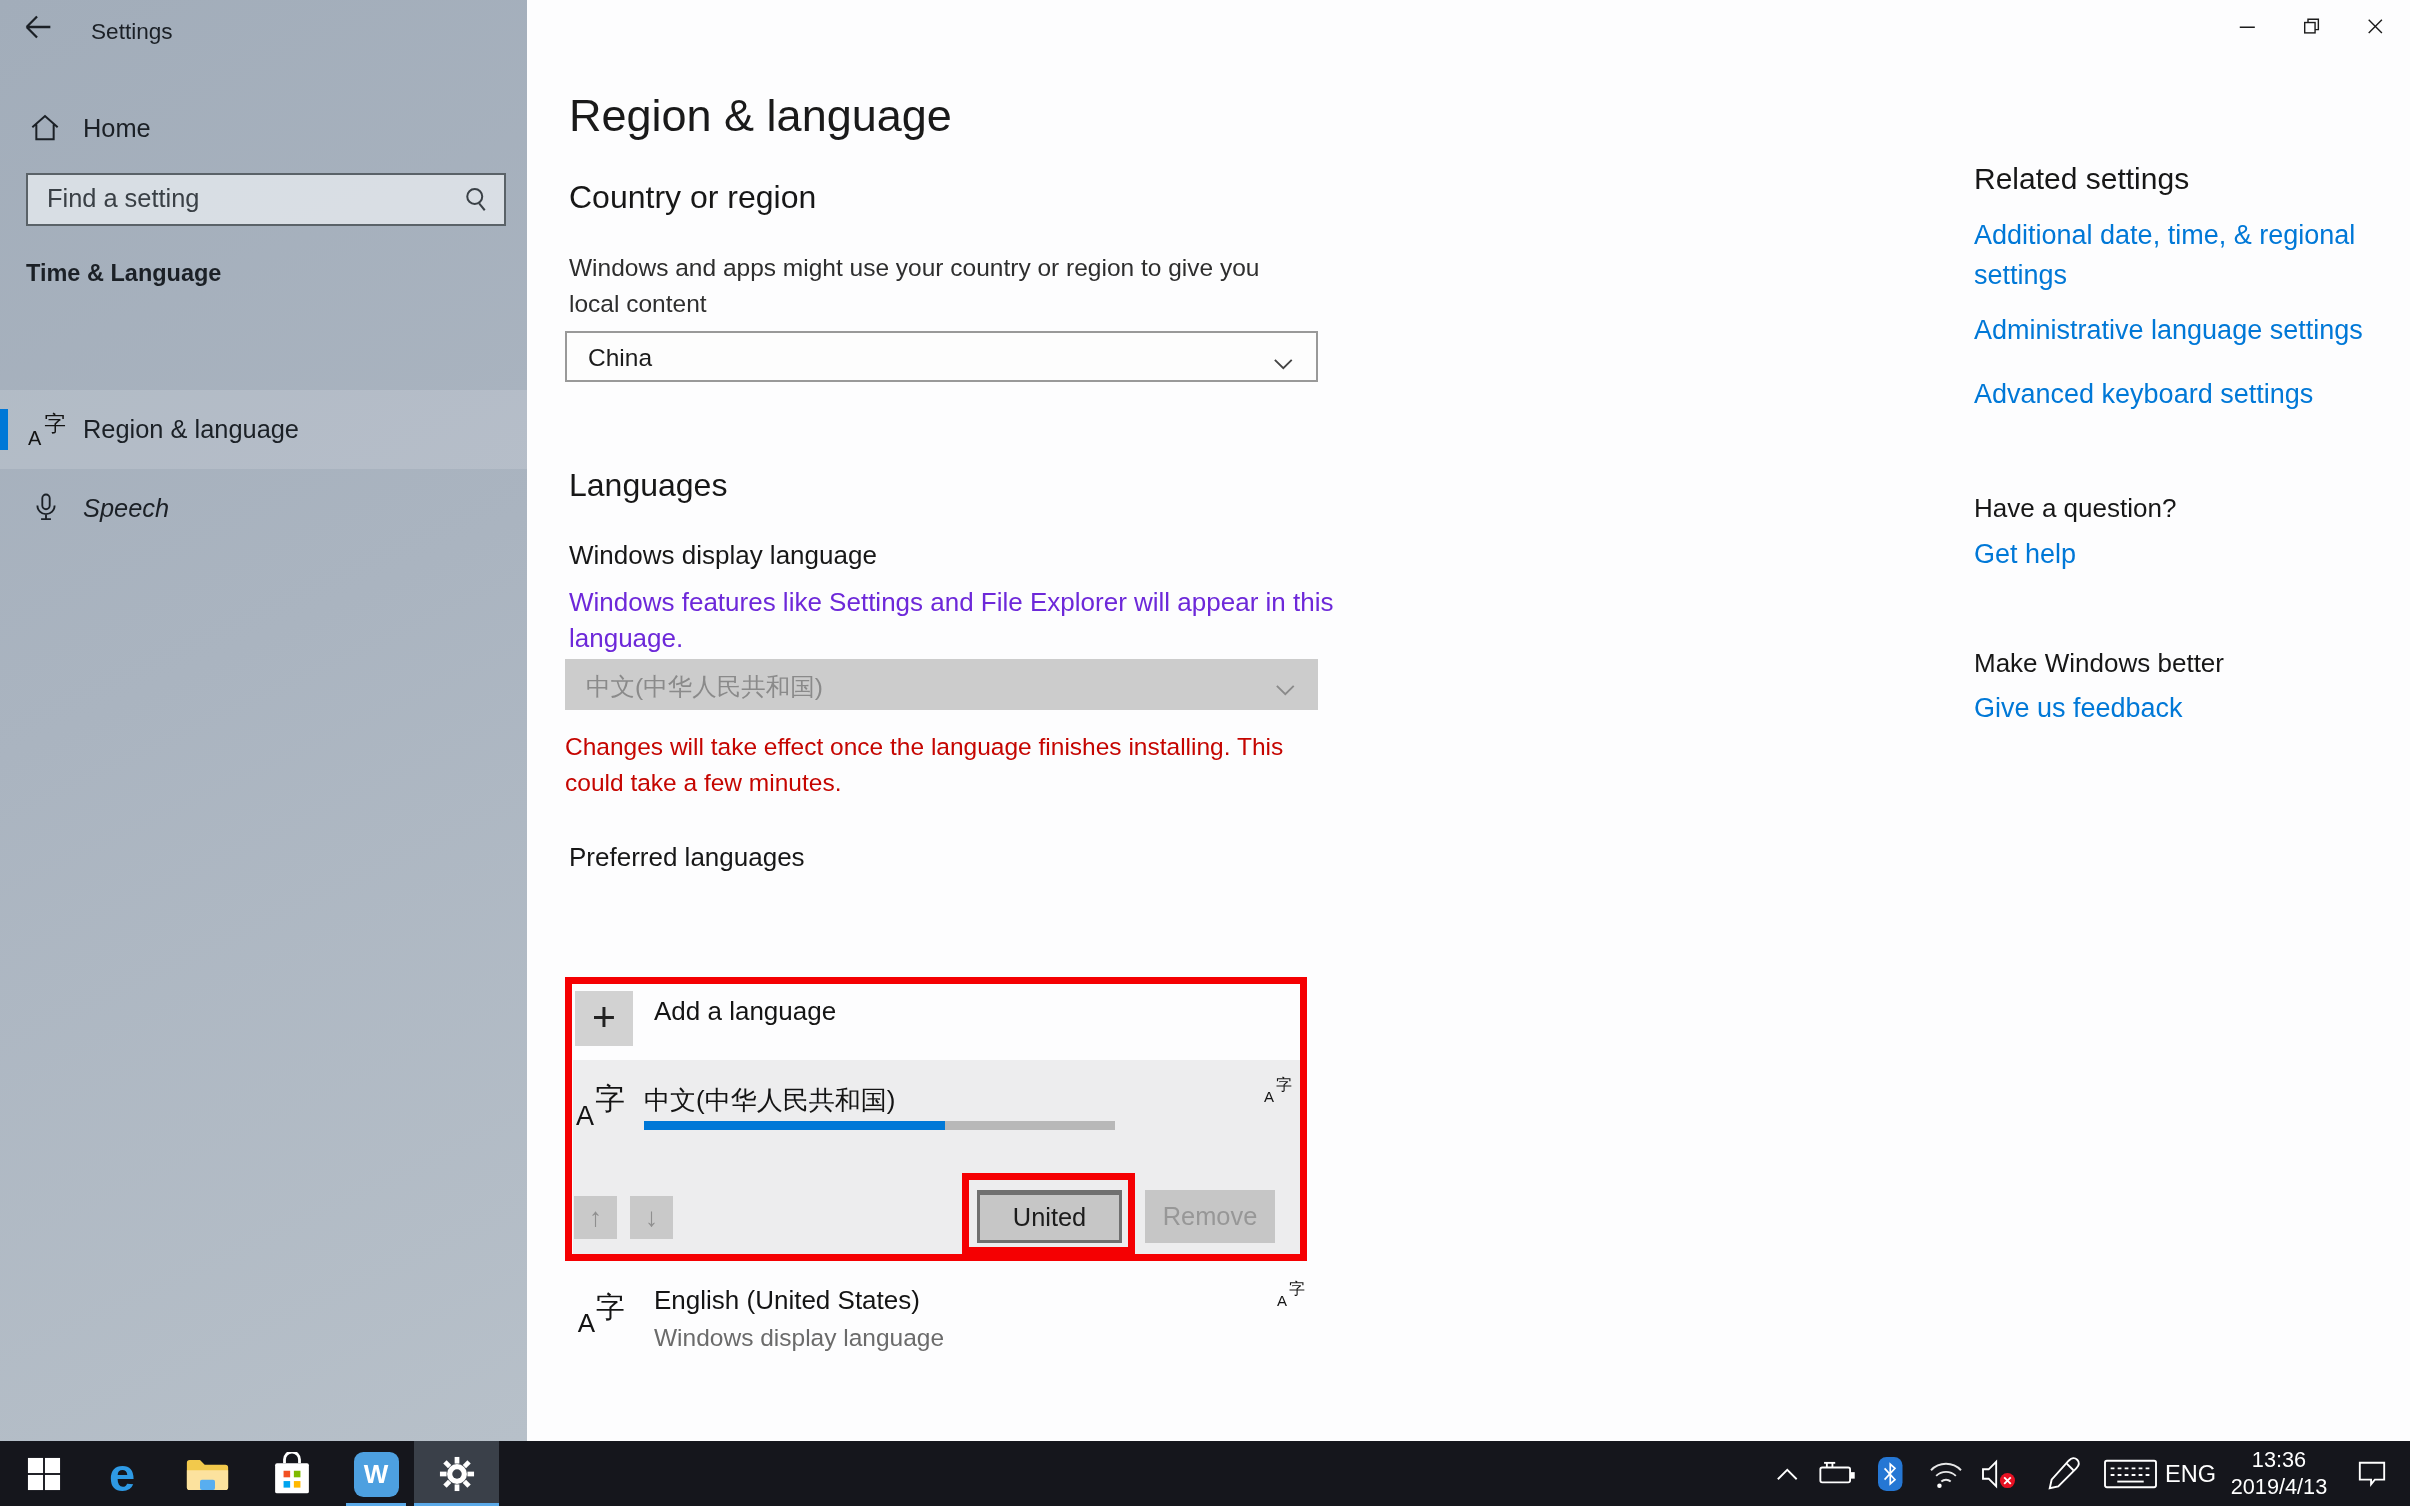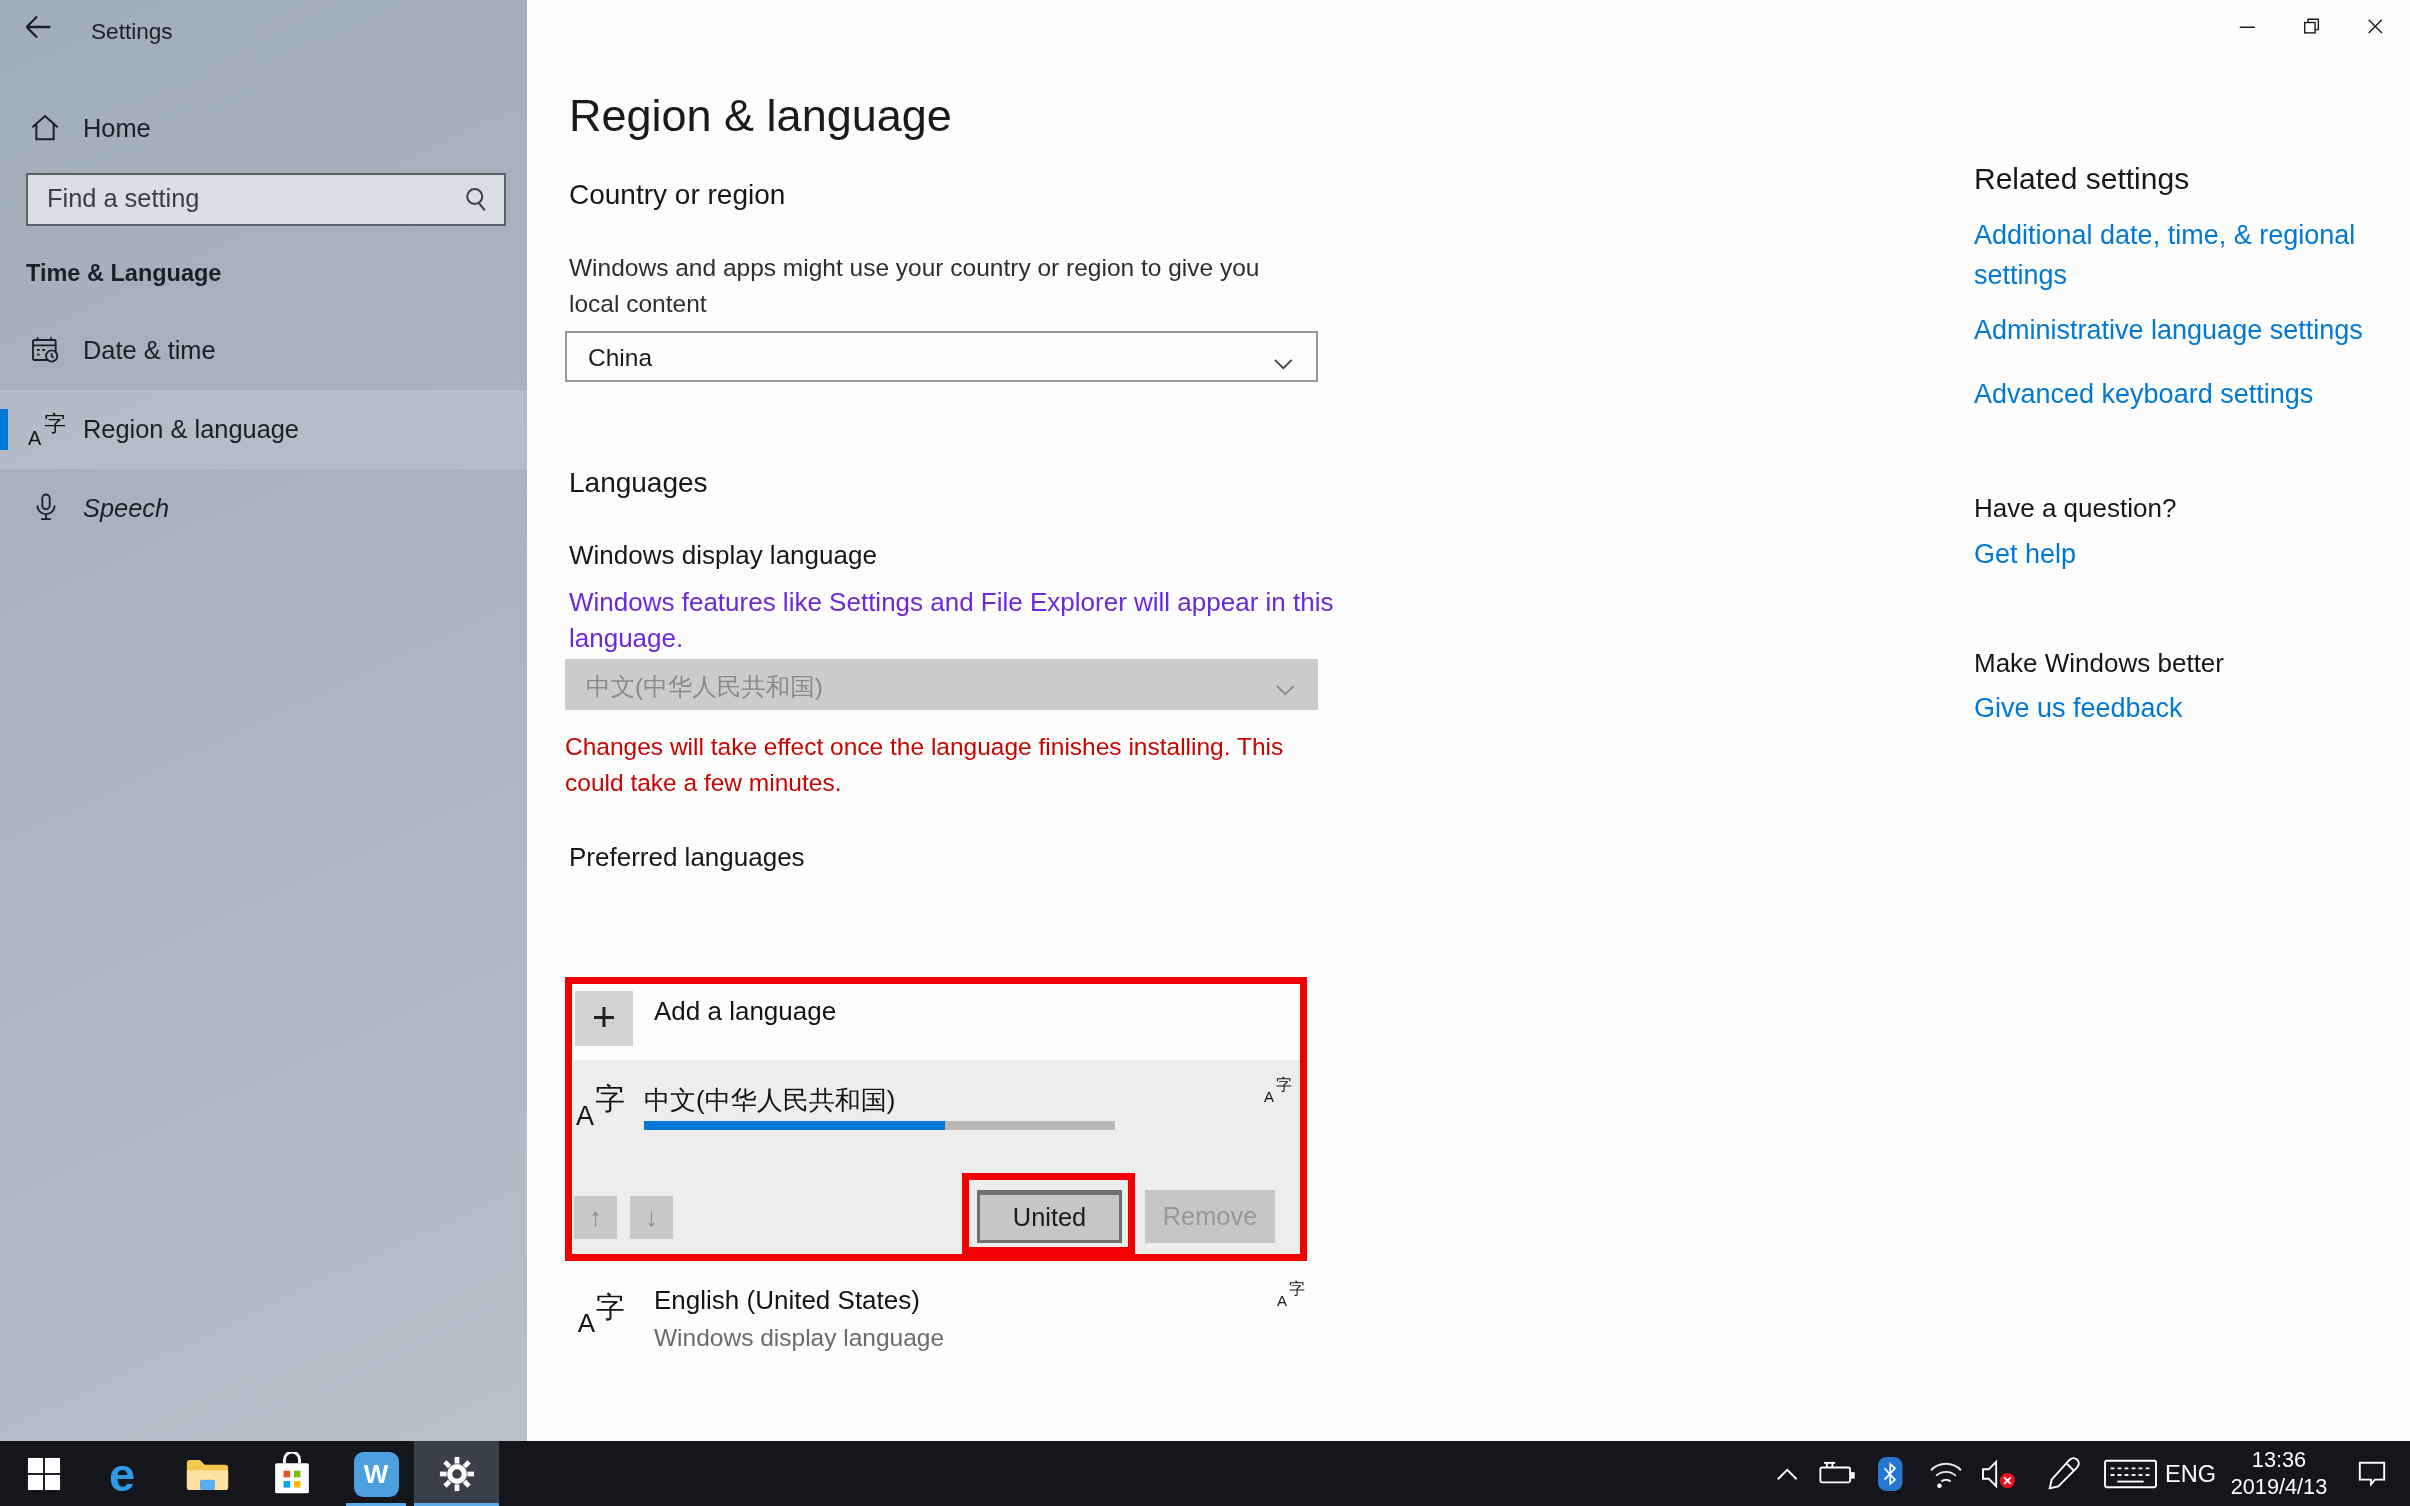--- a/index.html
+++ b/index.html
@@ -13,21 +13,21 @@
   .nav-item{left:0;width:527px;height:79px;cursor:default;}
   .nav-item.selected{background:rgba(255,255,255,0.14);}
   .accent-bar{left:0;top:19px;width:7.5px;height:41px;background:#0078d7;}
   #search-box{left:26px;top:173px;width:480px;height:53px;background:rgba(233,238,242,0.75);
      border:2.8px solid #5a6268;box-sizing:border-box;}
   #search-box input{position:absolute;left:17px;top:1.9px;width:395px;height:41px;border:none;outline:none;
      background:transparent;font-size:25.4px;color:#2f3337;font-family:inherit;}
   #search-box input::placeholder{color:#3a4046;opacity:1;}
   
   .h-page{font-size:45px;font-weight:300;color:#1a1a1a;}
-  .h-section{font-size:28px;font-weight:400;color:#171717;}
+  .h-section{font-size:32px;font-weight:400;color:#171717;}
   .h-sub{font-size:26px;font-weight:400;color:#171717;}
   .body-dark{font-size:24.5px;color:#2e2e2e;line-height:36px;}
   .body-gray{font-size:26px;color:#6d28d9;line-height:36px;}
   .warning{font-size:24.5px;color:#c50500;line-height:36px;}
   .combo{width:753px;height:51px;box-sizing:border-box;background:#fdfdfd;border:2.8px solid #999;
      font-size:24.5px;color:#1c1c1c;}
   .combo .val{position:absolute;left:21px;top:11.3px;}
   .combo.disabled{background:#cccccc;border:none;color:#8a8a8a;}
   .link{font-size:27px;color:#0078d7;cursor:pointer;}
   .annotation{border:7.5px solid #f50002;box-sizing:border-box;background:transparent;pointer-events:none;}
@@ -73,31 +73,20 @@
       <span class="abs" style="left:433px;top:9.4px;">
         <svg width="30" height="30" viewBox="0 0 24 24">
             <circle cx="11" cy="10" r="6" fill="none" stroke="#3a4046" stroke-width="1.6"></circle>
             <path d="M14.5 15.5 L19 21" stroke="#3a4046" stroke-width="1.6"></path>
           </svg>
       </span>
     </div>
 
     <div class="abs" style="left:26px;top:260px;font-size:23.5px;font-weight:bold;">Time &amp; Language</div>
 
-    <div class="abs nav-item" style="top:311px;">
-      <span class="abs" style="left:29px;top:22.6px;">
-        <svg width="32" height="32" viewBox="0 0 24 24" fill="none" stroke="#1b2026" stroke-width="1.4">
-          <rect x="3" y="4.5" width="17" height="15" rx="1"></rect>
-            <path d="M3 8.5 H20 M6.5 4.5 V2.5 M16.5 4.5 V2.5 M6 12 h2 M10 12 h2 M6 15.5 h2"></path>
-          <circle cx="17" cy="16.5" r="4.2" fill="#aab4c0"></circle>
-            <path d="M17 14.5 V16.7 L18.6 17.8"></path>
-        </svg>
-      </span>
-      <span class="abs side-label" style="left:83px;top:24.5px;">Date &amp; time</span>
-    </div>
 
     <div class="abs nav-item selected" style="top:390px;">
       <div class="abs accent-bar"></div>
       <span class="abs azi" style="left:28px;top:19px;width:38px;height:41px;">
         <span class="zi" style="right:0;top:0;font-size:21.7px;">字</span>
         <span class="ay" style="left:0;bottom:0;font-size:20px;">A</span>
       </span>
       <span class="abs side-label" style="left:83px;top:24.5px;">Region &amp; language</span>
     </div>
 

